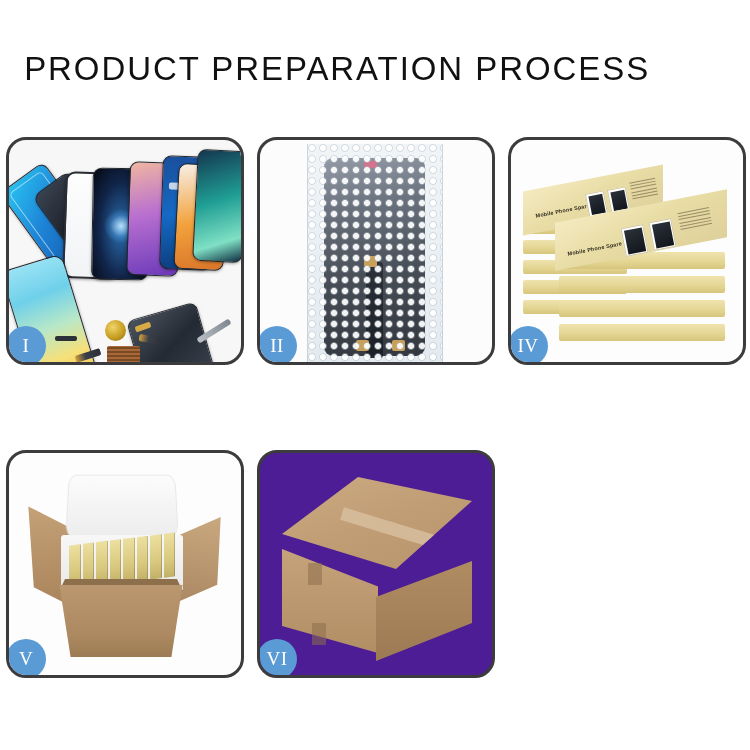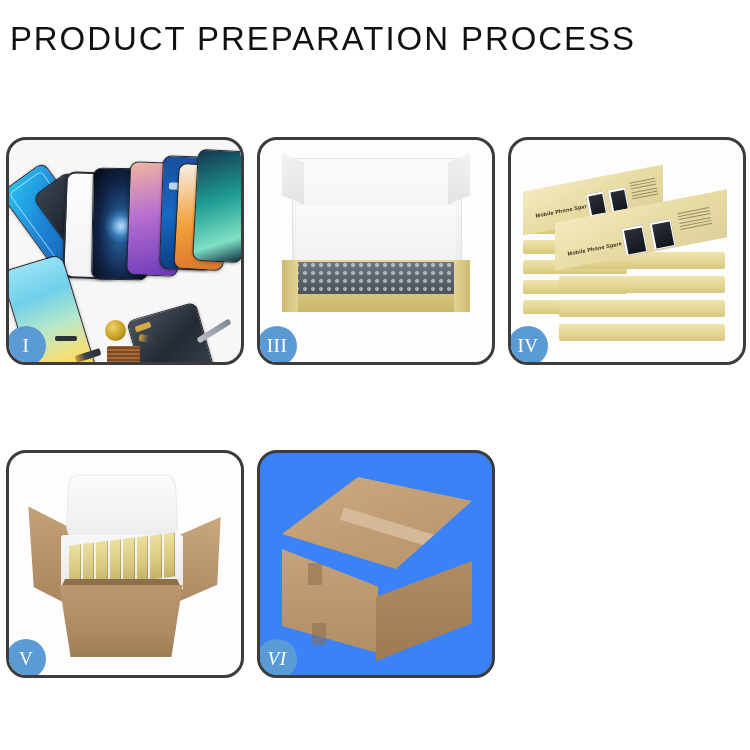--- a/index.html
+++ b/index.html
@@ -9,21 +9,21 @@
   }
   body {
     width: 750px;
     height: 750px;
     font-family: "Liberation Sans", sans-serif;
     overflow: hidden;
     position: relative;
   }
 
   
-  .header { width: 660px; padding-top: 18px; text-align: left; }
+  .header { width: 660px; padding-top: 48px; text-align: right; }
   .title {
     font-family: "Liberation Sans", sans-serif;
     font-size: 34px;
     font-weight: 500;
     letter-spacing: 2.0px;
     color: #111111;
     transform: scaleX(0.97);
     white-space: nowrap;
     line-height: 40px;
   }
@@ -346,21 +346,21 @@
     background: linear-gradient(180deg,#bb9770 0%, #ac8960 70%, #9c7b54 100%);
     clip-path: polygon(6% 0%, 94% 0%, 86% 100%, 14% 100%);
   }
   .carton5-top {
     position:absolute; left: 42px; top: 126px; width: 140px; height: 12px;
     background: #8d6f4c;
     clip-path: polygon(6% 100%, 94% 100%, 90% 0%, 10% 0%);
   }
 
   
-  .p6 { background: #3b82f6; font-style: italic; }
+  .p6 { background: #4c1d95; }
   .c6-top {
     position:absolute; left: 22px; top: 24px; width: 190px; height: 92px;
     background: linear-gradient(160deg,#cdab82 0%, #c09d74 50%, #b8946b 100%);
     clip-path: polygon(40% 0%, 100% 26%, 60% 100%, 0% 62%);
   }
   .c6-front {
     position:absolute; left: 22px; top: 96px; width: 96px; height: 104px;
     background: linear-gradient(180deg,#c5a279 0%, #b28e65 100%);
     clip-path: polygon(0% 0%, 100% 36%, 100% 100%, 0% 74%);
   }
@@ -408,34 +408,35 @@
       <div class="part" style="left:46px; top:196px; width:22px; height:5px;"></div>
       <div class="part part-flex" style="left:66px; top:212px; width:26px; height:7px; transform:rotate(-18deg);"></div>
       <div class="part part-flex" style="left:130px; top:196px; width:24px; height:7px; transform:rotate(10deg);"></div>
       <div class="part part-gold" style="left:126px; top:184px; width:16px; height:6px; transform:rotate(-20deg);"></div>
 
       <div class="part part-tweezer" style="left:186px; top:188px; transform:rotate(-32deg);"></div>
     </div>
     <div class="badge">I</div>
   </div>
 
-
-  <div class="panel p3">
+  <div class="panel p2">
     <div class="panel-stage">
-      <div class="lid3"></div>
-      <div class="lid3-flapL"></div>
-      <div class="lid3-flapR"></div>
-      <div class="foam3"></div>
-      <div class="tray3"></div>
-      <div class="tray3-inner"></div>
-      <div class="tray3-lipL"></div>
-      <div class="tray3-lipR"></div>
+      <div class="bubble-bag">
+        <div class="screen-in-bag"></div>
+        <div class="flex-strip"></div>
+        <div class="flex-conn" style="left:56px; top:112px;"></div>
+        <div class="flex-conn" style="left:48px; top:196px;"></div>
+        <div class="flex-conn" style="left:84px; top:196px;"></div>
+        <div class="pink-tab"></div>
+        <div class="bubbles"></div>
+      </div>
     </div>
-    <div class="badge">III</div>
+    <div class="badge">II</div>
   </div>
+
 
   <div class="panel p4">
     <div class="panel-stage">
       <div class="stack">
 
         <div class="kbox" style="left:4px; top:62px; width:104px; height:14px;"></div>
         <div class="kbox" style="left:4px; top:82px; width:104px; height:14px;"></div>
         <div class="kbox" style="left:4px; top:102px; width:104px; height:14px;"></div>
         <div class="kbox" style="left:4px; top:122px; width:104px; height:14px;"></div>
         <div class="kbox" style="left:4px; top:142px; width:104px; height:14px;"></div>

